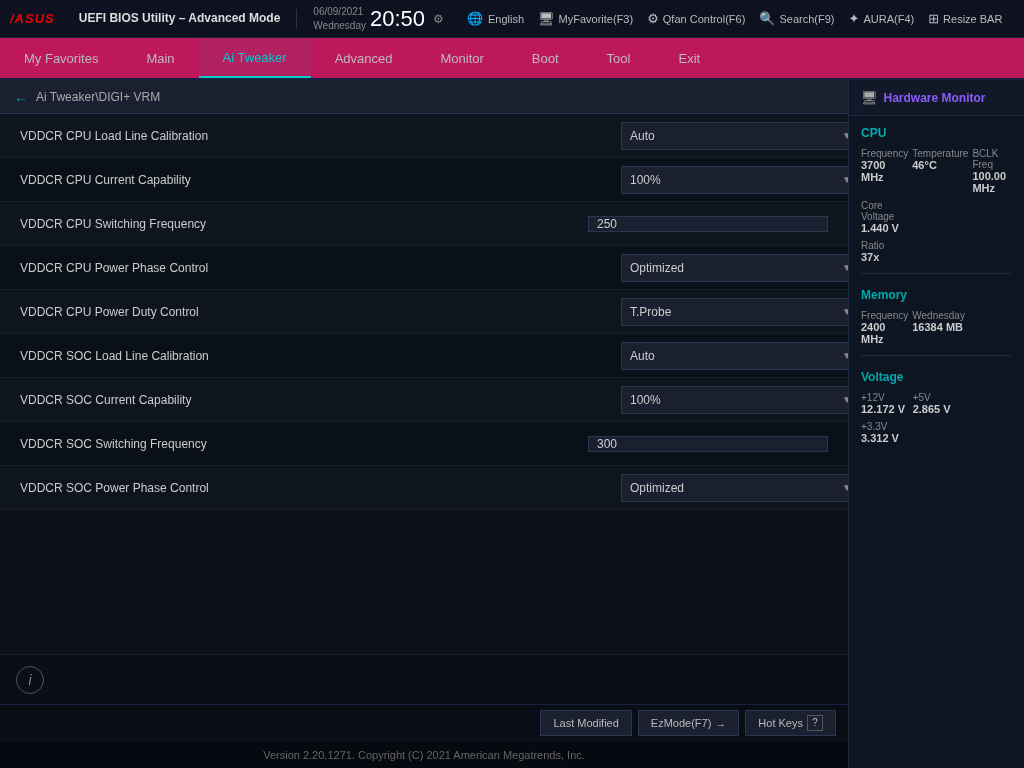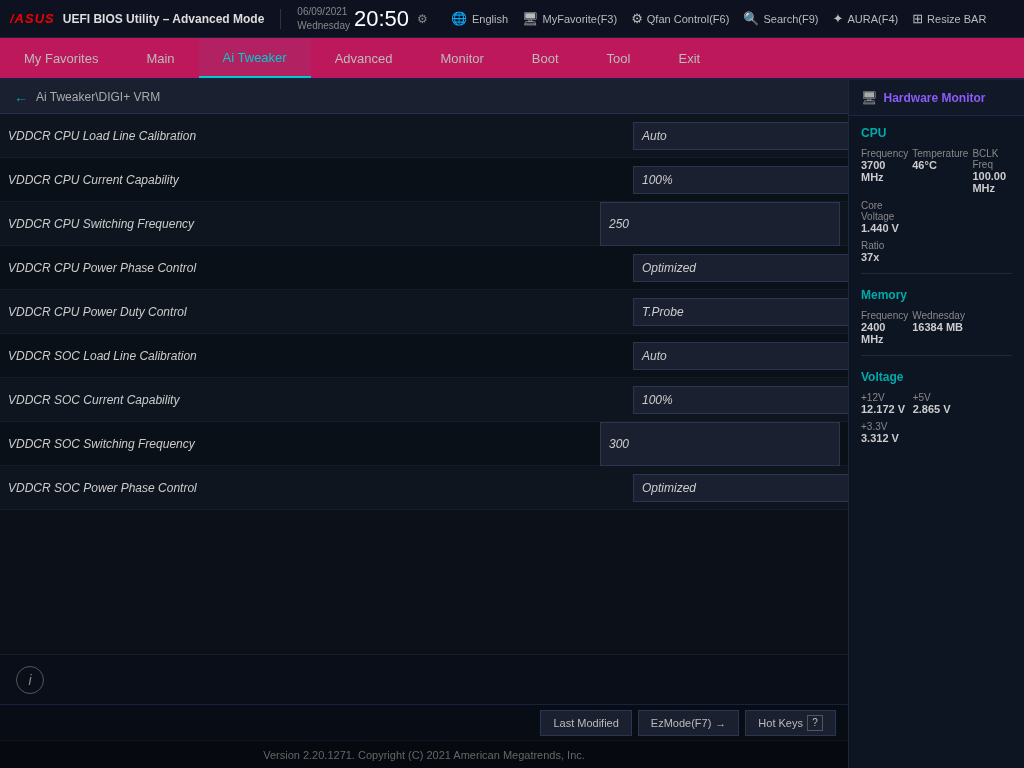--- a/index.html
+++ b/index.html
@@ -52,22 +52,22 @@
       align-items: center;
       background: #0d1120;
       height: 38px;
       padding: 0 10px;
       gap: 16px;
       border-bottom: 1px solid #1a2040;
     }
 
     .logo-area {
       display: flex;
-      align-items: flex-end;
-      gap: 8px;
+      align-items: flex-start;
+      gap: 24px;
       color: #fff;
     }
 
     .asus-logo {
       color: #e00;
       font-weight: 900;
       font-size: 13px;
       font-style: italic;
       letter-spacing: 1px;
     }
@@ -182,24 +182,23 @@
     .settings-list {
       flex: 1;
       overflow-y: auto;
       padding: 0;
     }
 
     .settings-row {
       display: flex;
       align-items: center;
       height: 44px;
-      padding: 0 8px;
+      padding: 0 20px;
       border-bottom: 1px solid #151d2a;
       justify-content: space-between;
-      font-style: italic;
     }
 
     .settings-row:nth-child(odd) {
       background: #0e151f;
     }
 
     .settings-row:nth-child(even) {
       background: #0a1018;
     }
 
@@ -229,21 +228,21 @@
       margin-left: 33px;
     }
 
     .select-control .arrow {
       color: #888;
       font-size: 10px;
     }
 
     .text-control {
       width: 240px;
-      height: 44px;
+      height: 16px;
       background: #1a2030;
       border: 1px solid #2a3550;
       color: #ccc;
       font-size: 12px;
       padding: 0 8px;
       display: flex;
       align-items: center;
     }
 
     

